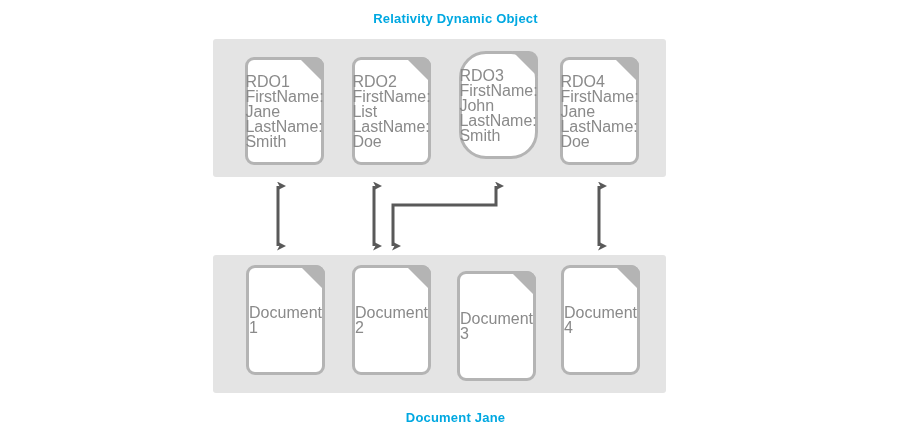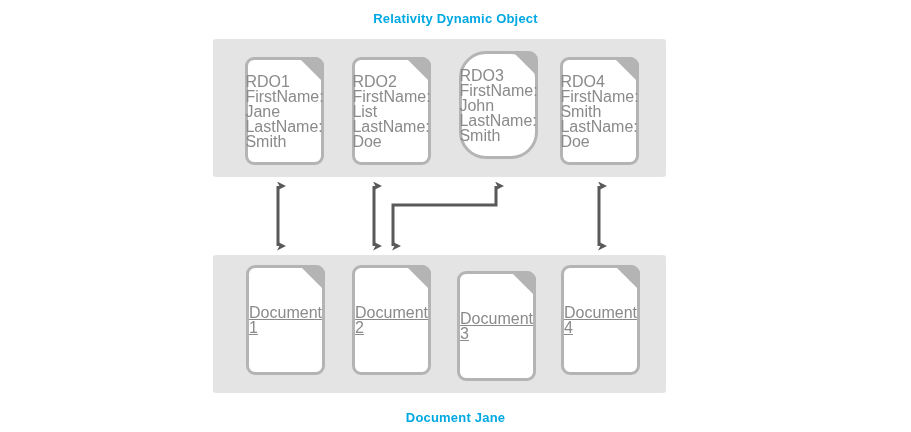--- a/index.html
+++ b/index.html
@@ -61,21 +61,21 @@
     padding:0 4px;
   }
 
   .rdo-card{height:108px;width:79px;}
   #rdo-1{left:245px;top:57px;}
   #rdo-2{left:352px;top:57px;}
   #rdo-3{left:459px;top:51px;border-radius:27px;}
   #rdo-4{left:560px;top:57px;}
 
   .doc-card{height:110px;width:79px;}
-  .doc-card .card-text{align-self:flex-start;margin-top:37px;text-decoration:underline;}
+  .doc-card .card-text{align-self:flex-start;margin-top:37px;}
   #doc-1{left:246px;top:265px;}
   #doc-2{left:352px;top:265px;}
   #doc-3{left:457px;top:271px;}
   #doc-4{left:561px;top:265px;}
 
   .connectors{position:absolute;left:0;top:0;width:911px;height:432px;}
 </style>
 </head>
 <body>
 
@@ -125,21 +125,21 @@
     <div class="card-text">RDO3
 FirstName:
 John
 LastName:
 Smith</div>
   </div>
   <div class="card rdo-card" id="rdo-4">
     <span class="fold"></span>
     <div class="card-text">RDO4
 FirstName:
-Smith
+Jane
 LastName:
 Doe</div>
   </div>
 
   <div class="card doc-card" id="doc-1">
     <span class="fold"></span>
     <div class="card-text">Document
 1</div>
   </div>
   <div class="card doc-card" id="doc-2">

